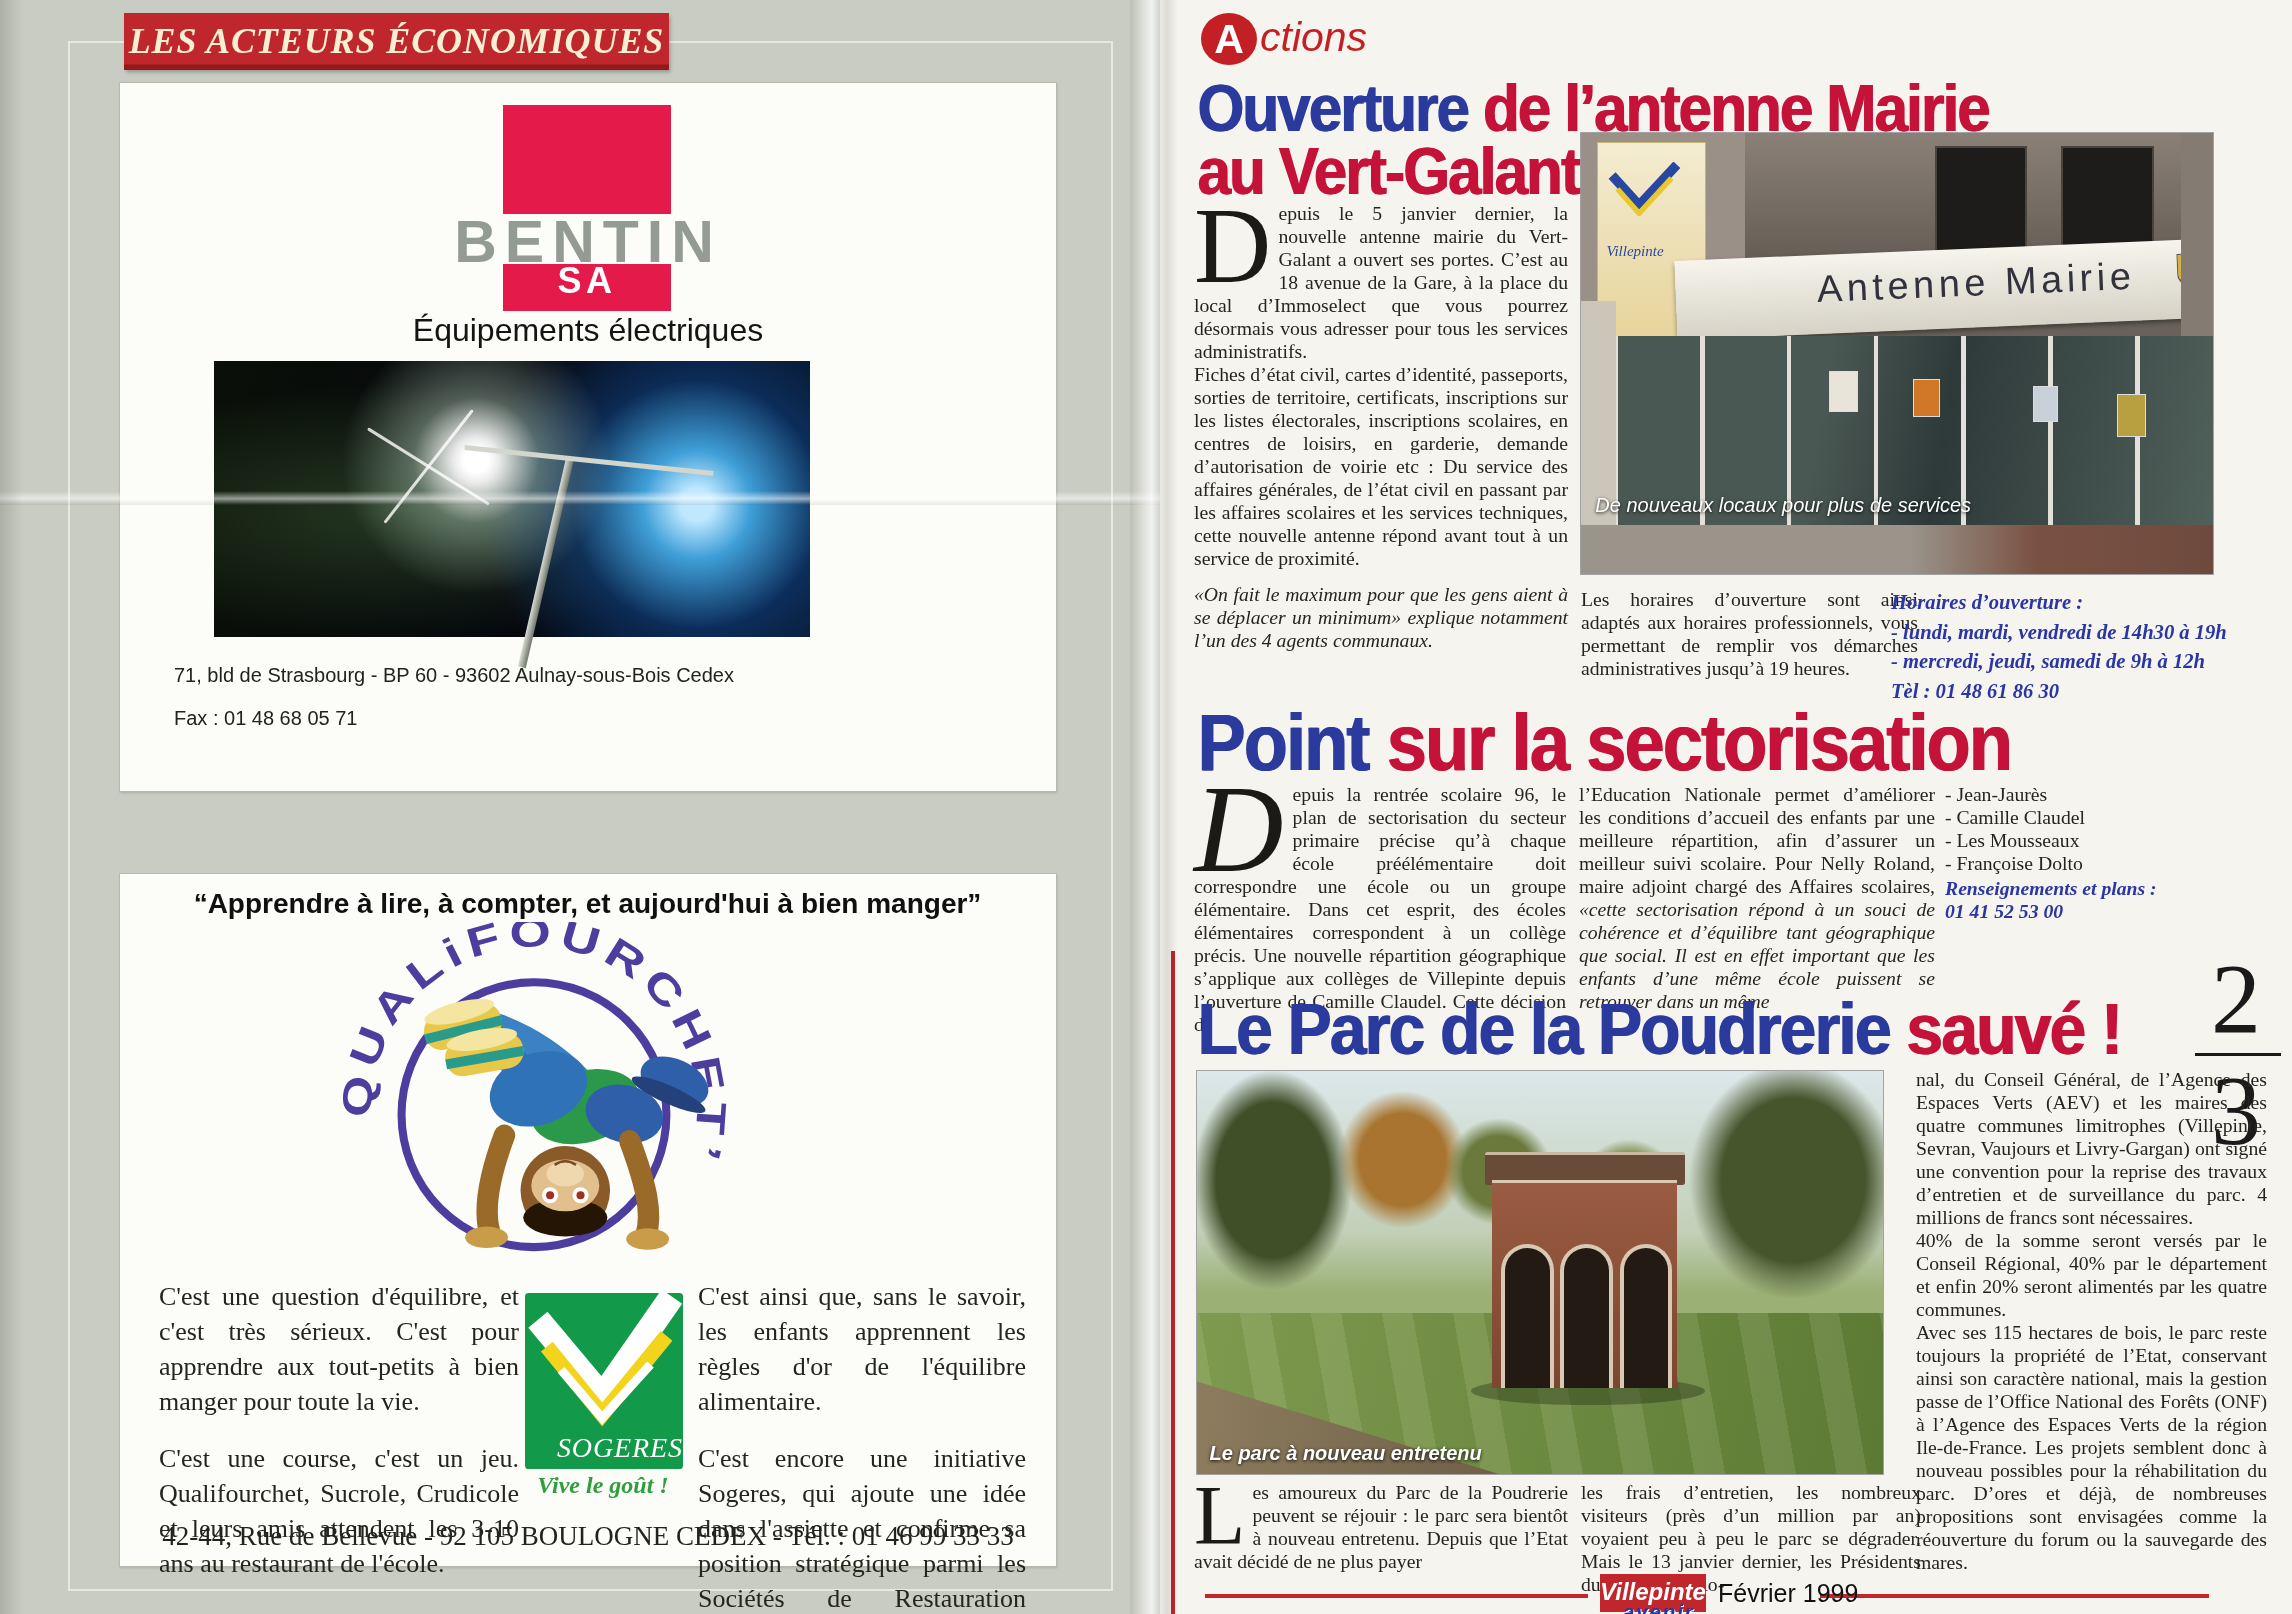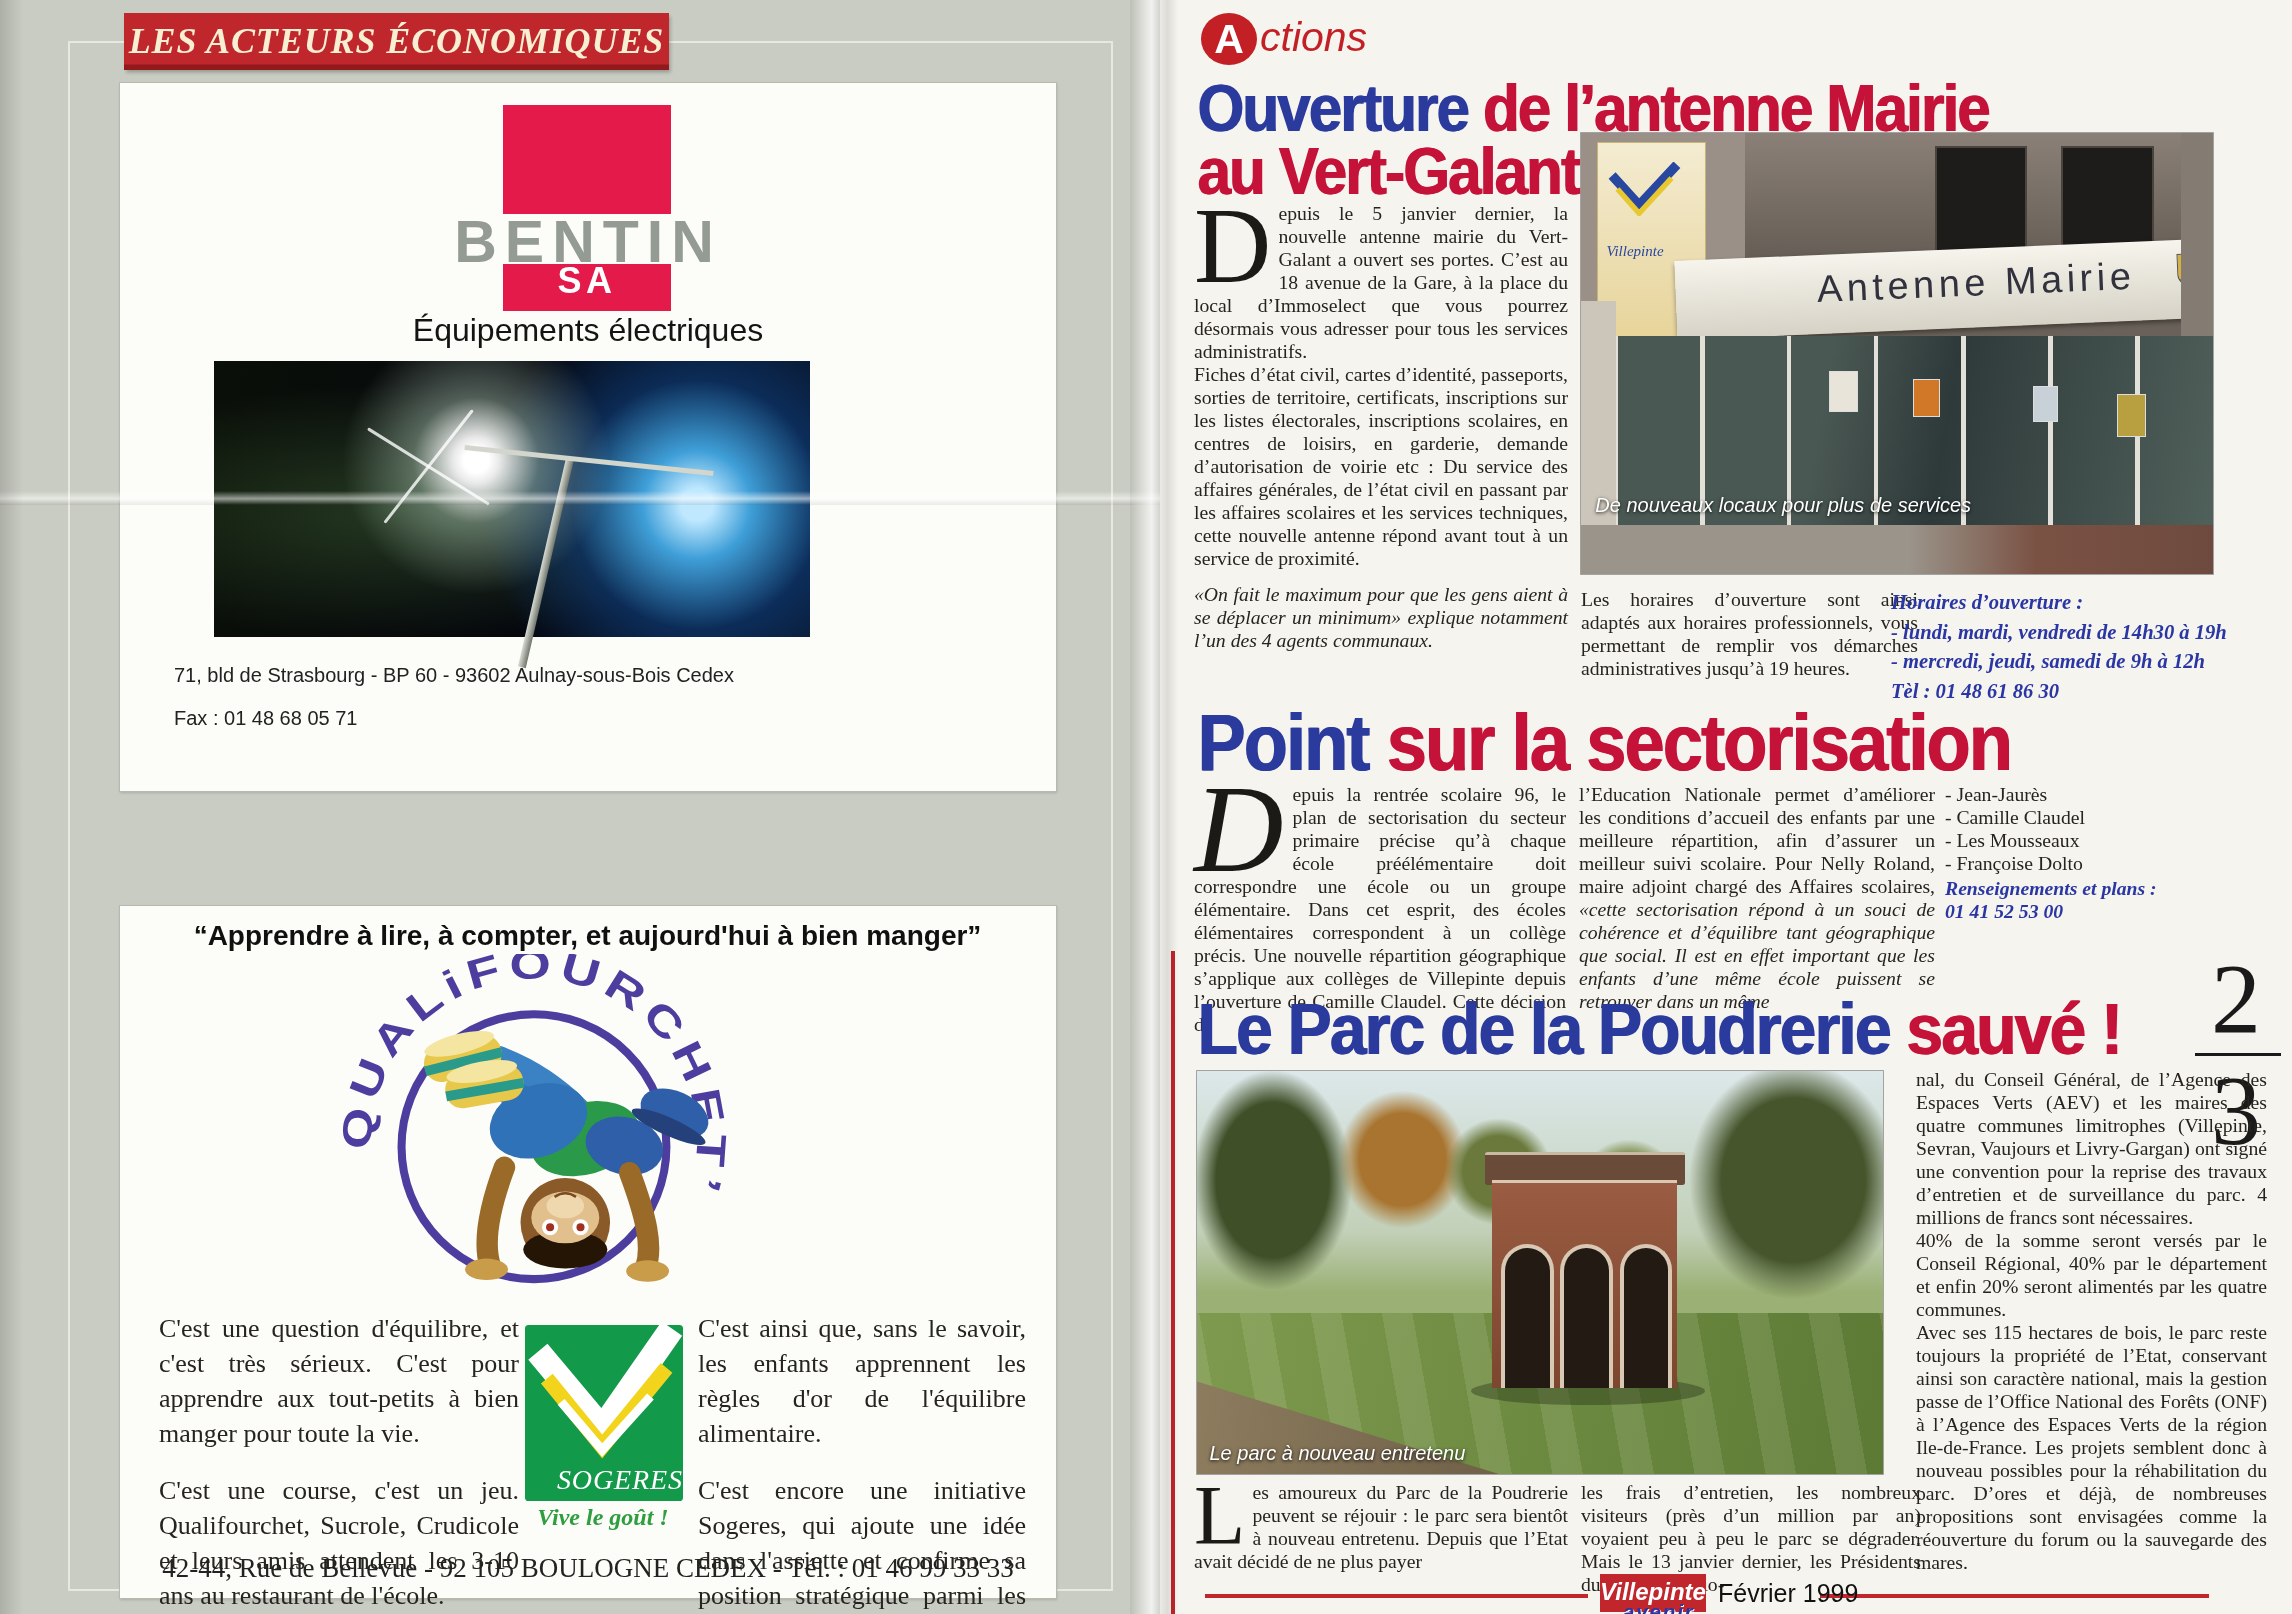--- a/index.html
+++ b/index.html
@@ -45,21 +45,21 @@
       radial-gradient(circle at 44% 36%, #ffffff 0 12.5px, rgba(255,255,255,.9) 23px, rgba(215,245,225,.35) 63px, transparent 134px),
       radial-gradient(circle at 81% 52%, #bfe8ff 0 16px, #3f9fd8 54px, rgba(15,60,120,.65) 125px, transparent 215px),
       radial-gradient(ellipse at 30% 55%, rgba(70,110,60,.45), transparent 60%),
       linear-gradient(100deg,#0a0f08, #05070d 55%, #071326);}
   .star-ray{position:absolute;background:rgba(255,255,255,.8);border-radius:1.8px;}
   #pole{position:absolute;left:55%;top:34%;width:8px;height:78%;
         background:linear-gradient(90deg,#d8dcd2,#70756c);transform:rotate(13deg);}
   #pole-arm{position:absolute;left:42%;top:35%;width:42%;height:5.4px;background:#d2d6cc;transform:rotate(6deg);}
   #bentin-address{left:54px;top:571px;width:828px;text-align:left;font-size:20px;line-height:43px;
                   color:#222;font-family:"Liberation Sans",sans-serif;}
-  #card2{left:119px;top:905px;width:936px;height:692px;}
+  #card2{left:119px;top:873px;width:936px;height:692px;}
   #ad2-heading{left:34px;top:14.3px;width:867px;text-align:center;font-weight:700;font-size:28px;color:#101010;}
   #monkey{left:150px;top:48px;width:519px;height:355px;}
   #ad2-col1{left:39px;top:405px;width:360px;}
   #ad2-col2{left:578px;top:405px;width:328px;}
   #sogeres-box{left:405px;top:419px;width:158px;height:176px;background:#13994a;border-radius:3.6px;overflow:hidden;}
   #sogeres-name{position:absolute;left:0;bottom:5.4px;width:100%;text-align:right;color:#fff;
                 font-style:italic;font-size:28px;font-family:"Liberation Serif",serif;letter-spacing:0.9px;}
   #sogeres-slogan{left:390px;top:598px;width:186px;text-align:center;font-style:italic;
                   font-size:24px;color:#2f9e3f;font-weight:700;}
   #ad2-footer{left:36px;top:647px;width:864px;text-align:center;font-size:27px;color:#222;}
@@ -109,21 +109,21 @@
   #h2{left:1197px;top:697px;font-size:72px;}
   #a2-col1{left:1194px;top:783px;width:372px;}
   #a2-col2{left:1579px;top:783px;width:356px;}
   #a2-col3{left:1945px;top:783px;width:304px;}
   #a2-info{color:#2936a3;font-weight:700;font-style:italic;margin-top:1.8px;}
   #pagenum{left:2191px;top:951px;width:90px;text-align:center;color:#1a1a1a;}
   #pagenum .num{font-size:100px;line-height:95px;}
   #pagenum .rule{width:86px;height:2.7px;background:#1a1a1a;margin:7.2px 0 7.2px 3.6px;}
   #h3{left:1197px;top:987px;font-size:66px;}
   #photo-park{left:1197px;top:1071px;width:686px;height:403px;overflow:hidden;box-shadow:0 0 0 0.9px #999;
-              background:linear-gradient(#dce8ea,#c2d0b8 40%,#9ab074 55%);}
+              background:linear-gradient(#dce8ea,#c2d0b8 40%,#9ab074 55%);font-weight:bold;}
   .blob{position:absolute;}
   #pk-lawn{position:absolute;left:0;top:60%;width:100%;height:40%;
            background:repeating-linear-gradient(80deg,rgba(255,255,240,.10) 0 30px,rgba(0,0,0,0) 30px 70px),
                       linear-gradient(100deg,#7e9a4e,#5c7a34);}
   #pk-path{position:absolute;left:0;bottom:0;width:44%;height:28%;
            background:linear-gradient(95deg,#8d7c5e,#6f6048);clip-path:polygon(0 18%,100% 100%,0 100%);}
   #pk-shadow{position:absolute;left:40%;top:76%;width:34%;height:7%;background:rgba(25,35,15,.35);border-radius:50%;}
   #gazebo{position:absolute;left:43%;top:20%;width:27%;height:58%;}
   #gz-roof{position:absolute;left:-4%;top:0;width:108%;height:13%;background:#6a4a38;
            border-top:3.6px solid #c8b8a4;border-radius:2.7px;}

